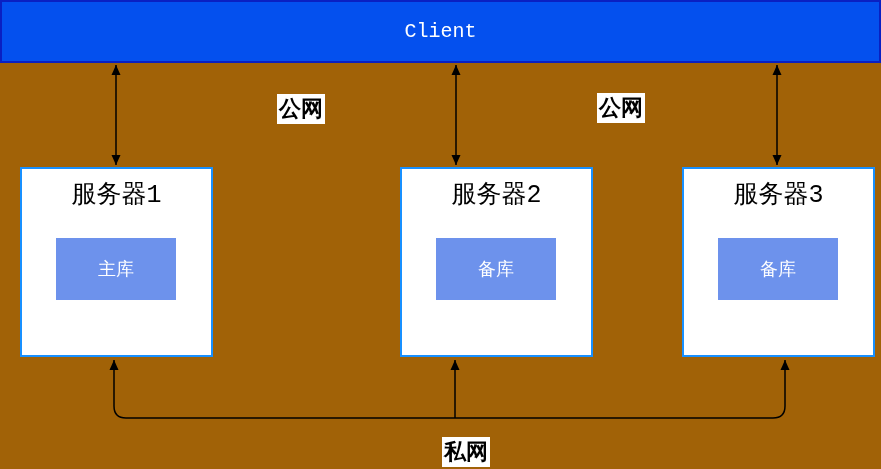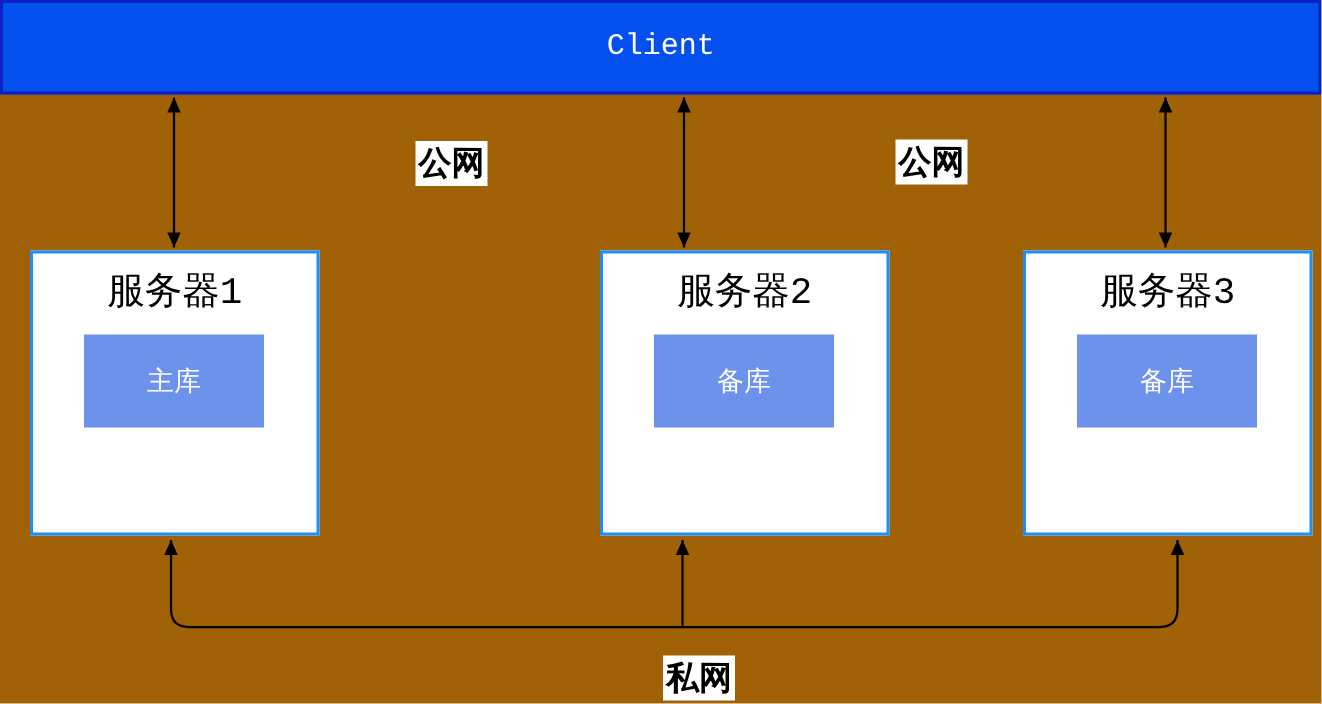--- a/index.html
+++ b/index.html
@@ -53,21 +53,21 @@
   .server-box.s1{left:20px;}
   .server-box.s2{left:360px;margin-left:40px;}
   .server-box.s3{left:682px;}
   .server-title{
     margin-top:8px;
     text-align:center;
     font-size:25px;
     color:#000;
   }
   .db-box{
-    position:absolute;left:34px;top:54px;
+    position:absolute;left:34px;top:69px;
     width:120px;height:62px;
     background:var(--db-fill);
     color:var(--text-on-blue);
     display:flex;align-items:center;justify-content:center;
     font-size:18px;
   }
   .net-label{
     position:absolute;
     transform:translateX(-50%);
     font-size:22px;

